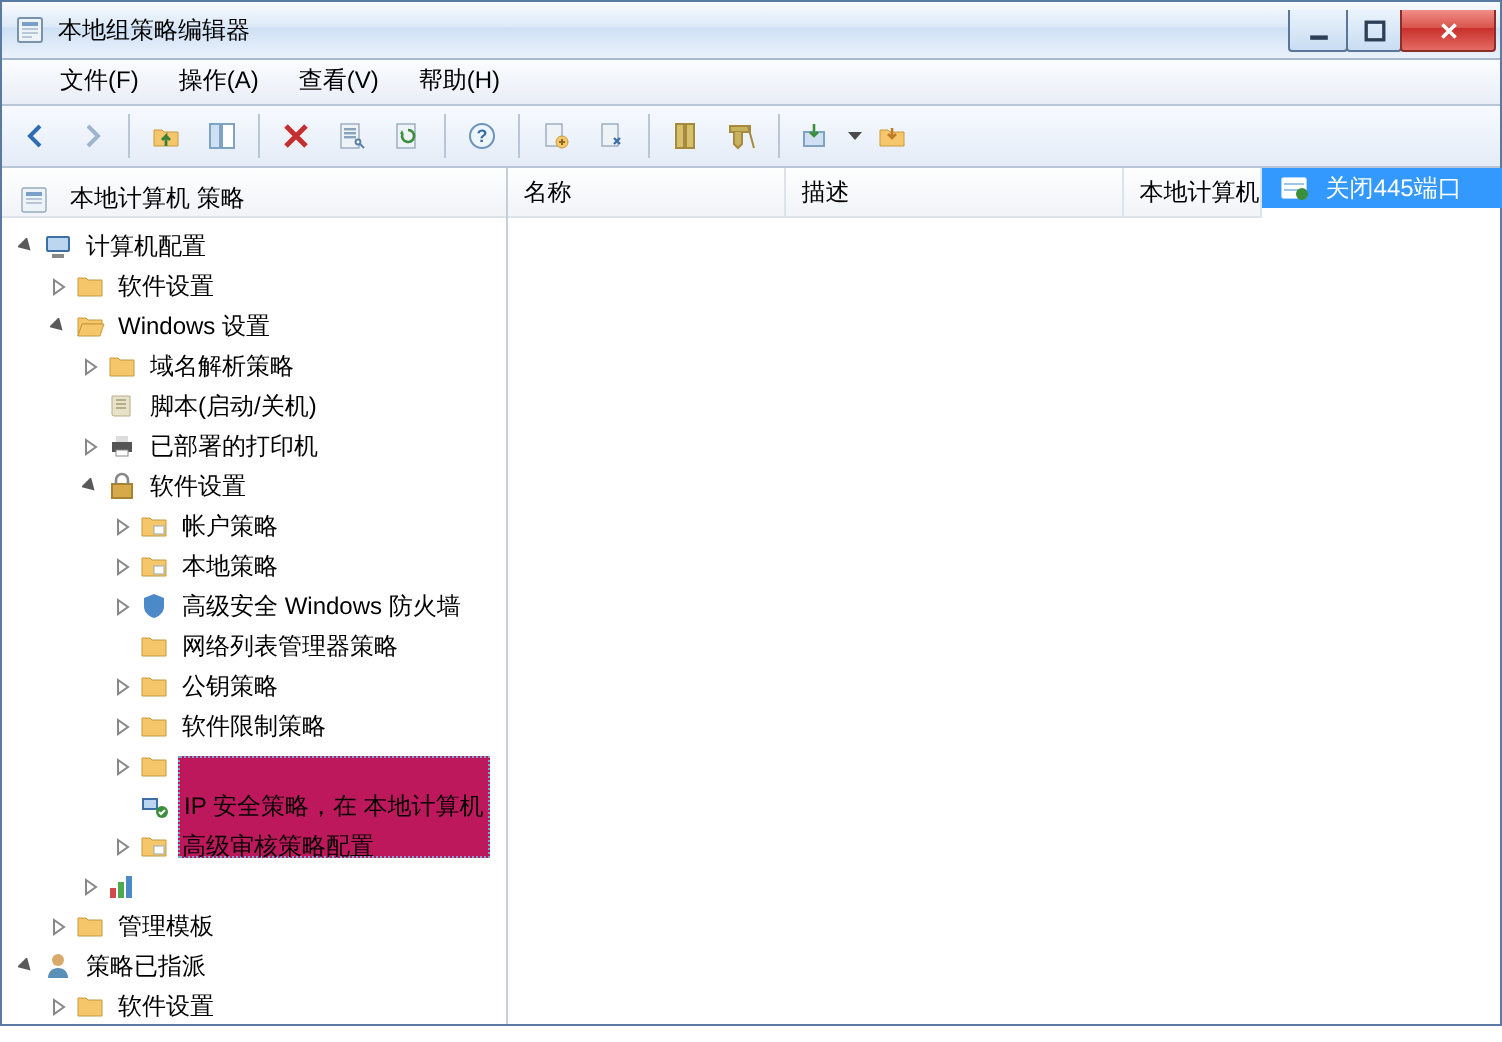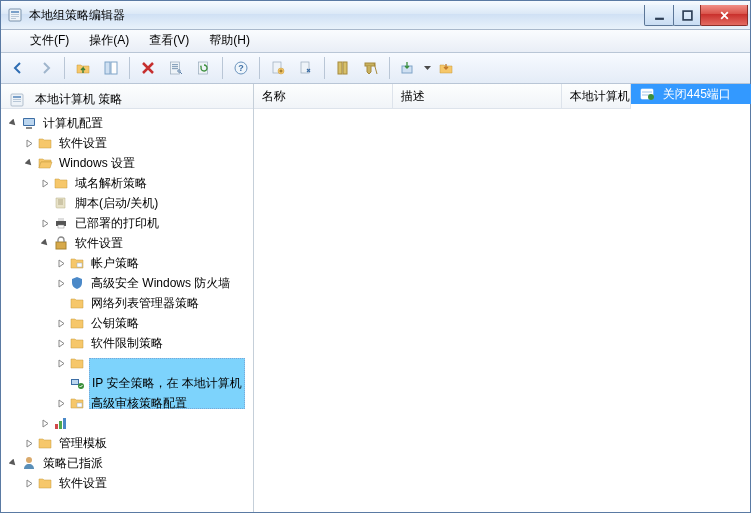--- a/index.html
+++ b/index.html
@@ -36,21 +36,21 @@
   .cell{padding-left:8px;overflow:hidden;white-space:nowrap;display:flex;align-items:center;gap:4px}
   .hscroll{height:17px;background:#f0f0f0;border-top:1px solid #dcdcdc;display:flex;align-items:center}
   .hsbtn{width:17px;height:15px;background:linear-gradient(#fefefe,#e4e4e4);border:1px solid #bfbfbf;display:flex;align-items:center;justify-content:center}
   .hstrack{flex:1;height:15px;position:relative;background:#efefef}
   .hthumb{position:absolute;left:0;top:0;height:13px;width:60%;background:linear-gradient(#f6f9fd,#d8e4f2);border:1px solid #a9bed6;border-radius:2px}
   
   .node{display:flex;align-items:center;height:20px;white-space:nowrap;padding-right:8px}
   .twist{width:16px;height:16px;display:flex;align-items:center;justify-content:center;flex:none}
   .twist svg{width:9px;height:9px}
   .nicon{width:16px;height:16px;margin-right:4px;flex:none;display:flex;align-items:center;justify-content:center}
-  .node.sel .label{background:#7dd3fc;border:1px dotted #7aa7d7;padding:16px 2px}
+  .node.sel .label{background:#be185d;border:1px dotted #7aa7d7;padding:16px 2px}
   .label{padding:1px 2px}
   .indent{display:inline-block;flex:none}
   
   .annot{position:absolute;border:3px solid #1b4fd1;border-radius:2px;pointer-events:none}
   
   .folder{fill:#f6c76a;stroke:#c79a3c;stroke-width:.5}
   .folder-open{fill:#f6c76a;stroke:#c79a3c;stroke-width:.5}
   .shield{fill:#4b89c8}
   .doc{fill:#eef3f8;stroke:#9ab;stroke-width:.7}
   .printer{fill:#555}
@@ -334,20 +334,35 @@
             </span>
             <span class="nicon">
               <svg viewBox="0 0 16 16">
                 <path class="folder" d="M2 4h4l1 1h7v8H2z"></path>
                 <rect x="8" y="8" width="5" height="4" fill="#fff" stroke="#9ab" stroke-width=".5"></rect>
               </svg>
             </span>
             <span class="label">帐户策略</span>
           </div>
 
+        <div class="node">
+            <span class="indent" style="width:52px"></span>
+            <span class="twist">
+              <svg viewBox="0 0 9 9">
+                <path d="M2 1 L7 4.5 L2 8 Z" fill="none" stroke="#888"></path>
+              </svg>
+            </span>
+            <span class="nicon">
+              <svg viewBox="0 0 16 16">
+                <path class="folder" d="M2 4h4l1 1h7v8H2z"></path>
+                <rect x="8" y="8" width="5" height="4" fill="#fff" stroke="#9ab" stroke-width=".5"></rect>
+              </svg>
+            </span>
+            <span class="label">本地策略</span>
+          </div>
 
         <div class="node">
             <span class="indent" style="width:52px"></span>
             <span class="twist">
               <svg viewBox="0 0 9 9">
                 <path d="M2 1 L7 4.5 L2 8 Z" fill="none" stroke="#888"></path>
               </svg>
             </span>
             <span class="nicon">
               <svg viewBox="0 0 16 16">

